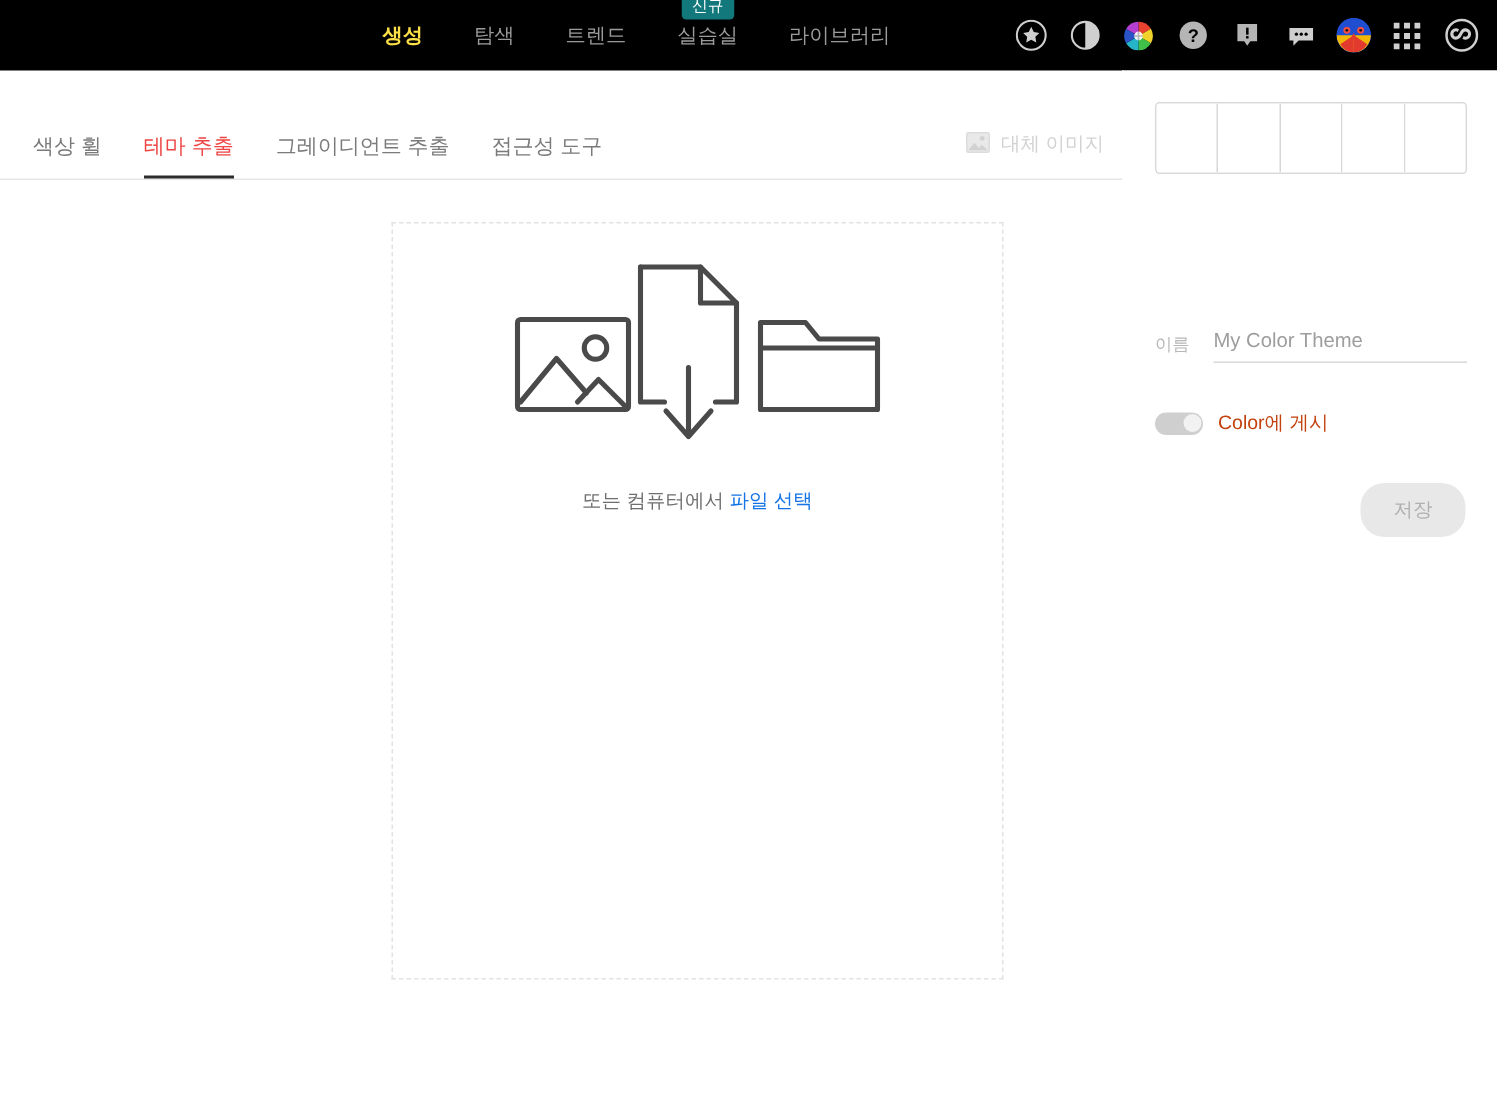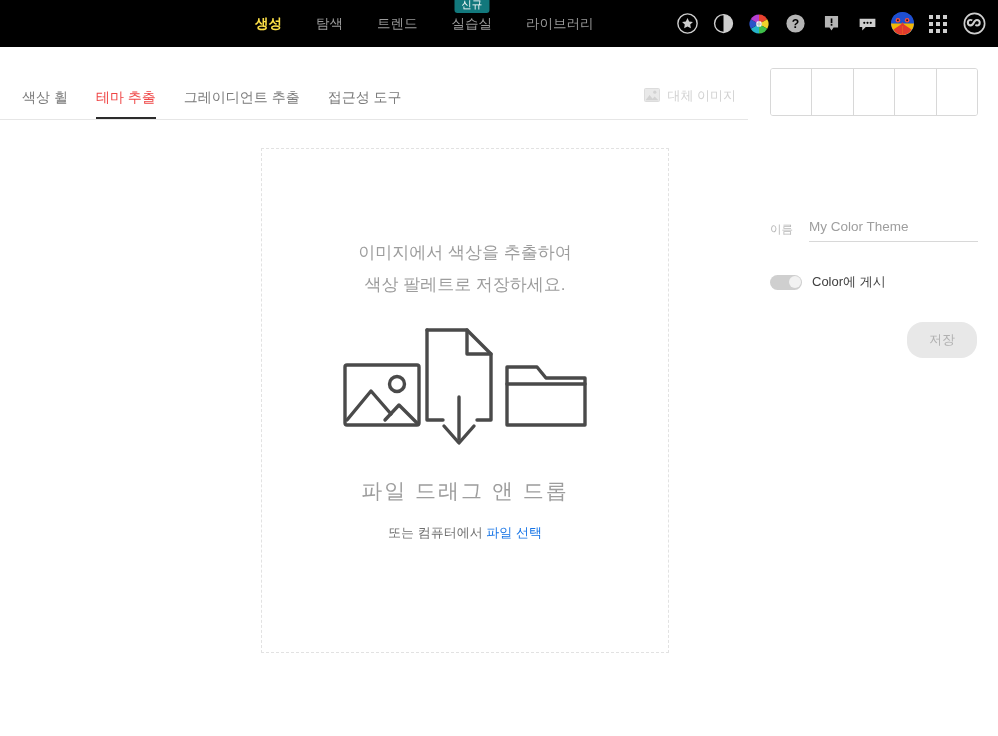--- a/index.html
+++ b/index.html
@@ -200,21 +200,21 @@
   .toggle {
     width: 32px; height: 15px; border-radius: 8px;
     background: #cfcfcf; position: relative; cursor: pointer;
     flex: 0 0 auto;
   }
   .toggle .knob {
     position: absolute; top: 1.5px; right: 1.5px;
     width: 12px; height: 12px; border-radius: 50%;
     background: #f2f2f2;
   }
-  .publish-label { color: #404040; font-size: 13px; white-space: nowrap; }
+  .publish-label { color: #c2410c; font-size: 13px; white-space: nowrap; }
 
   .save-btn {
     position: absolute; right: 21px; top: 275px;
     background: #e8e8e8; color: #b0b0b0;
     border: none; border-radius: 16px;
     font-family: "Liberation Sans", sans-serif;
     font-size: 13px; padding: 9px 22px;
     cursor: default;
   }
 </style>
@@ -363,21 +363,20 @@
           <circle cx="10.8" cy="4.2" r="1.6" fill="#d2d2d2"></circle>
           <path d="M1.5 12.2l4.1-5.1 3 3.6 2-2.2 3.9 3.7z" fill="#d2d2d2"></path>
         </svg>
       </span>
       <span>대체 이미지</span>
     </div>
   </div>
 
   <div class="dropzone">
 
-    <div class="dz-title">이미지에서 색상을 추출하여 색상 팔레트로 저장하세요.</div>
 
     <div class="dz-illus">
       <svg width="268" height="130" viewBox="0 0 268 130">
         <g fill="none" stroke="#4a4a4a" stroke-width="3.4" stroke-linejoin="round" stroke-linecap="round">
 
           <g>
             <rect x="14" y="42" width="74" height="60" rx="2"></rect>
             <circle cx="66" cy="61" r="7.5"></circle>
             <path d="M16 97 L40 68 L60 91"></path>
             <path d="M54 97 L68 82 L86 100"></path>
@@ -392,21 +391,20 @@
           </g>
 
           <g>
             <path d="M176 44 h30 l9 11 h39 v47 h-78 z"></path>
             <path d="M176 61 h78"></path>
           </g>
         </g>
       </svg>
     </div>
 
-    <div class="dz-drag">파일 드래그 앤 드롭</div>
 
     <div class="dz-sub">
       <span>또는 컴퓨터에서 </span><span class="dz-link">파일 선택</span>
     </div>
   </div>
 
   <div class="sidebar">
 
     <div class="swatches">
       <div class="swatch"></div>

